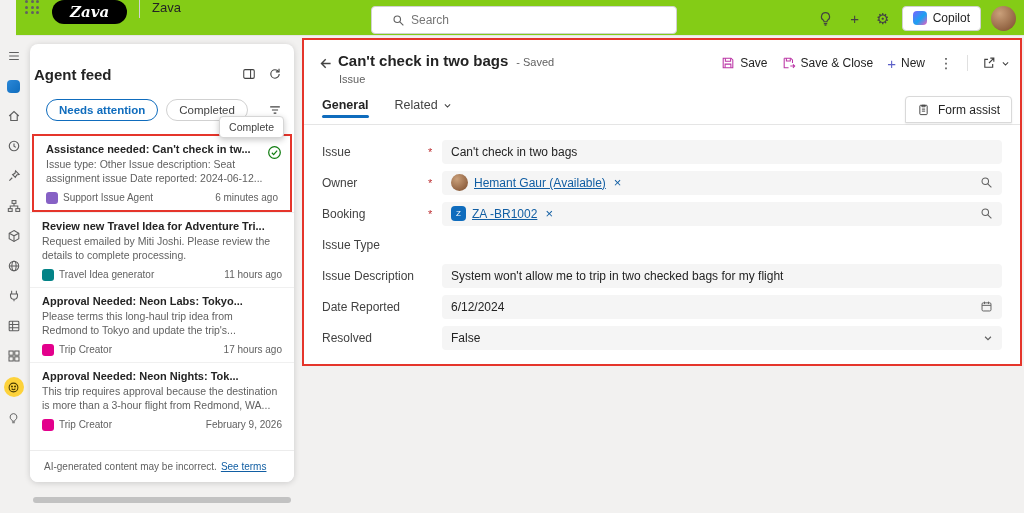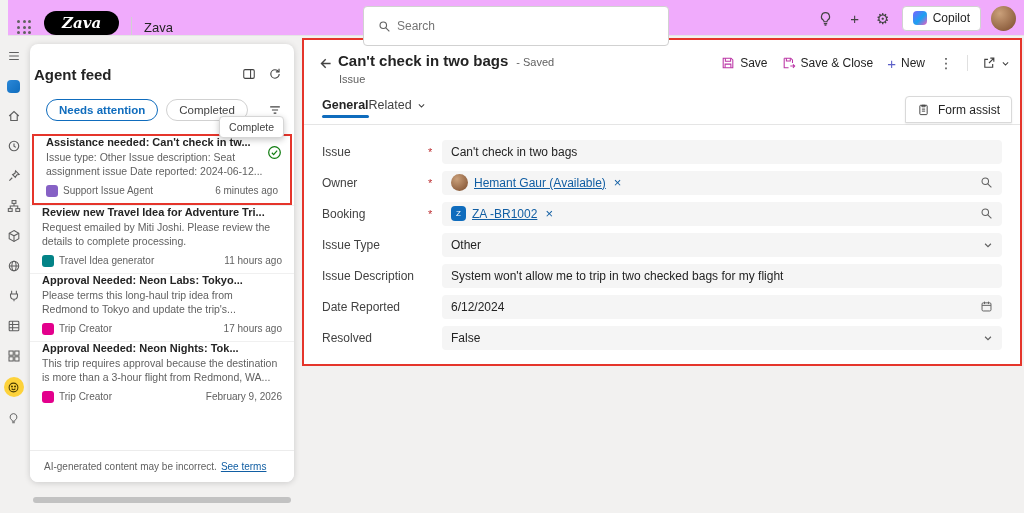--- a/index.html
+++ b/index.html
@@ -1,27 +1,27 @@
 <!DOCTYPE html>
 <html><head>
 <meta charset="utf-8">
 <style>
   *{box-sizing:border-box;margin:0;padding:0}
   body{font-family:"Liberation Sans",sans-serif;background:#d8d8d8}
   #screen{position:relative;width:1024px;height:513px;background:#f2f1f0;overflow:hidden;color:#242424}
   svg{display:block}
 
   
-  .topbar{position:absolute;left:8px;top:0;right:0;height:36px;background:#f0abfc;border-bottom:1px solid #e5e5e5;display:flex;align-items:flex-end;z-index:6}
+  .topbar{position:absolute;left:16px;top:0;right:0;height:36px;background:#84cc16;border-bottom:1px solid #e5e5e5;display:flex;align-items:flex-start;z-index:6}
   .waffle{margin-left:9px;width:15px;height:15px;display:grid;grid-template-columns:repeat(3,1fr);gap:2px;cursor:pointer}
   .waffle i{background:#616161;border-radius:50%;width:3px;height:3px}
   .logo{margin-left:12px;background:#000;color:#fff;border-radius:15px;padding:3px 18px;font-family:"DejaVu Serif",serif;font-style:italic;font-weight:bold;font-size:15px;line-height:1.2}
   .tb-sep{width:1px;height:18px;background:#d1d1d1;margin:0 12px}
   .tb-app{font-size:13px}
-  .tb-search{position:absolute;left:355px;top:6px;width:306px;height:40px;border:1px solid #d1d1d1;border-radius:4px;background:#fff;display:flex;align-items:center;padding:0 14px;gap:6px}
+  .tb-search{position:absolute;left:355px;top:6px;width:306px;height:28px;border:1px solid #d1d1d1;border-radius:4px;background:#fff;display:flex;align-items:center;padding:0 20px;gap:6px}
   .tb-search input{border:none;outline:none;font-size:12px;width:100%;color:#424242;font-family:inherit;background:transparent}
   .tb-right{position:absolute;right:8px;top:0;height:36px;display:flex;align-items:center;gap:10px}
   .tb-iconbtn{min-width:18px;text-align:center;color:#424242;font-size:15px;line-height:1;cursor:pointer}
   .copilot-pill{display:flex;align-items:center;gap:6px;border:1px solid #d1d1d1;border-radius:4px;height:25px;padding:0 10px;font-size:12px;background:#fff;cursor:pointer}
   .copilot-ic{width:14px;height:14px;border-radius:4px;background:linear-gradient(135deg,#7b61ff 0%,#19a2f0 55%,#f25cc1 100%)}
   .avatar{width:25px;height:25px;border-radius:50%;background:radial-gradient(circle at 35% 30%,#caa07a,#7a4a2b)}
 
   
   .rail{position:absolute;left:0;top:36px;bottom:0;width:27px;display:flex;flex-direction:column;align-items:center;padding-top:11px;gap:12px}
   .ric{width:18px;height:18px;color:#5f5f5f;display:flex;align-items:center;justify-content:center;cursor:pointer}
@@ -32,21 +32,21 @@
   .feed-card{position:absolute;left:30px;top:44px;width:264px;height:438px;background:#fff;border-radius:8px;box-shadow:0 1px 6px rgba(0,0,0,.16)}
   .feed-title{position:absolute;left:4px;top:22px;font-size:15px;font-weight:700}
   .feed-hicons{position:absolute;right:12px;top:23px;display:flex;gap:12px;color:#424242}
   .pills{position:absolute;left:16px;top:55px;display:flex;gap:8px}
   .pill{border-radius:14px;padding:4px 12px;font-size:11.5px;background:#fff;cursor:pointer;white-space:nowrap}
   .pill.active{color:#0f6cbd;border:1px solid #0f6cbd;font-weight:700}
   .pill.inactive{color:#424242;border:1px solid #d1d1d1}
   .filter-btn{position:absolute;right:12px;top:59px;color:#424242;cursor:pointer}
   .tooltip{position:absolute;right:10px;top:72px;background:#fff;border:1px solid #d6d6d6;border-radius:4px;box-shadow:0 2px 6px rgba(0,0,0,.22);font-size:10.5px;padding:4px 9px;z-index:4;color:#424242}
   .feed-list{position:absolute;left:0;right:0;top:90px;bottom:32px;overflow:hidden}
-  .feed-item{padding:0 12px 6px;border-top:1px solid #f0f0f0;position:relative;cursor:pointer;background:#fff}
+  .feed-item{padding:7px 12px 6px;border-top:1px solid #f0f0f0;position:relative;cursor:pointer;background:#fff}
   .feed-item.first{border-top:none}
   .feed-item.annotated{border:2px solid #e5352b;margin:0 2px}
   .fi-title{font-size:11px;font-weight:700;display:block;width:226px;white-space:nowrap;overflow:hidden;color:#242424}
   .fi-body{font-size:10.5px;color:#616161;line-height:1.33;margin-top:3px;width:236px}
   .fi-foot{display:flex;align-items:center;gap:5px;margin-top:6px;font-size:10px;color:#616161}
   .fi-time{margin-left:auto}
   .agent-sq{width:12px;height:12px;border-radius:3px;flex:0 0 auto}
   .check{position:absolute;right:8px;top:9px}
   .feed-foot{position:absolute;left:0;right:0;bottom:0;height:32px;border-top:1px solid #ececec;font-size:10px;color:#616161;display:flex;align-items:center;padding:0 14px;gap:4px;background:#fff;border-radius:0 0 8px 8px;z-index:2}
   .link{color:#115ea3;text-decoration:underline;cursor:pointer}
@@ -57,21 +57,21 @@
   .back{position:absolute;left:13px;top:16px;cursor:pointer}
   .m-titlerow{position:absolute;left:34px;top:12px;display:flex;align-items:baseline;gap:8px;white-space:nowrap}
   .m-title{font-size:15px;font-weight:700}
   .m-status{font-size:11px;color:#616161}
   .m-entity{position:absolute;left:35px;top:33px;font-size:11px;color:#616161}
   .cmdbar{position:absolute;right:10px;top:15px;display:flex;align-items:center;gap:14px;font-size:12px;color:#242424}
   .cmd{display:flex;align-items:center;gap:5px;cursor:pointer;white-space:nowrap}
   .cmd .plus{color:#5b5fc7;font-size:15px;font-weight:400;line-height:1}
   .ellipsis{font-size:14px;color:#424242;cursor:pointer}
   .vdiv{width:1px;height:16px;background:#e0e0e0}
-  .tabs{position:absolute;left:18px;top:52px;display:flex;font-size:12.5px;height:26px;align-items:center}
+  .tabs{position:absolute;left:18px;top:52px;display:flex;gap:26px;font-size:12.5px;height:26px;align-items:center}
   .tab{display:flex;align-items:center;gap:5px;cursor:pointer;position:relative;color:#424242}
   .tab.active{font-weight:700;color:#242424}
   .tab.active::after{content:"";position:absolute;left:0;right:0;bottom:-6px;height:3px;border-radius:2px;background:#0f6cbd}
   .tabs-line{position:absolute;left:0;right:0;top:84px;height:1px;background:#e5e5e5}
   .form-assist{position:absolute;right:8px;top:56px;height:27px;display:flex;align-items:center;gap:8px;padding:0 11px;border:1px solid #d9d9d9;border-radius:4px 4px 0 0;background:#fff;font-size:12px;box-shadow:0 1px 2px rgba(0,0,0,.08);cursor:pointer}
   .form{position:absolute;left:18px;right:18px;top:96px}
   .frow{display:flex;align-items:center;height:31px}
   .flabel{width:106px;font-size:12px;color:#424242;flex:0 0 auto}
   .freq{width:14px;color:#bc2f32;font-size:11px;flex:0 0 auto;text-align:left}
   .ffield{flex:1;height:24px;background:#f5f5f5;border-radius:4px;display:flex;align-items:center;padding:0 9px;font-size:12px;gap:6px;cursor:text}
@@ -401,28 +401,20 @@
                 <circle cx="6.5" cy="6.5" r="4"></circle>
                 <path d="M9.6 9.6L14 14"></path>
               </svg>
             </span>
         </div>
       </div>
 
       <div class="frow">
         <span class="flabel">Issue Type</span>
         <span class="freq"></span>
-        <div class="ffield">
-          <span>Other</span>
-          <span class="fright">
-              <svg viewBox="0 0 12 12" width="10" height="10" fill="none" stroke="#616161" stroke-width="1.4">
-                <path d="M2.5 4.5L6 8l3.5-3.5"></path>
-              </svg>
-            </span>
-        </div>
       </div>
 
       <div class="frow">
         <span class="flabel">Issue Description</span>
         <span class="freq"></span>
         <div class="ffield">
           <span>System won't allow me to trip in two checked bags for my flight</span>
         </div>
       </div>
 

